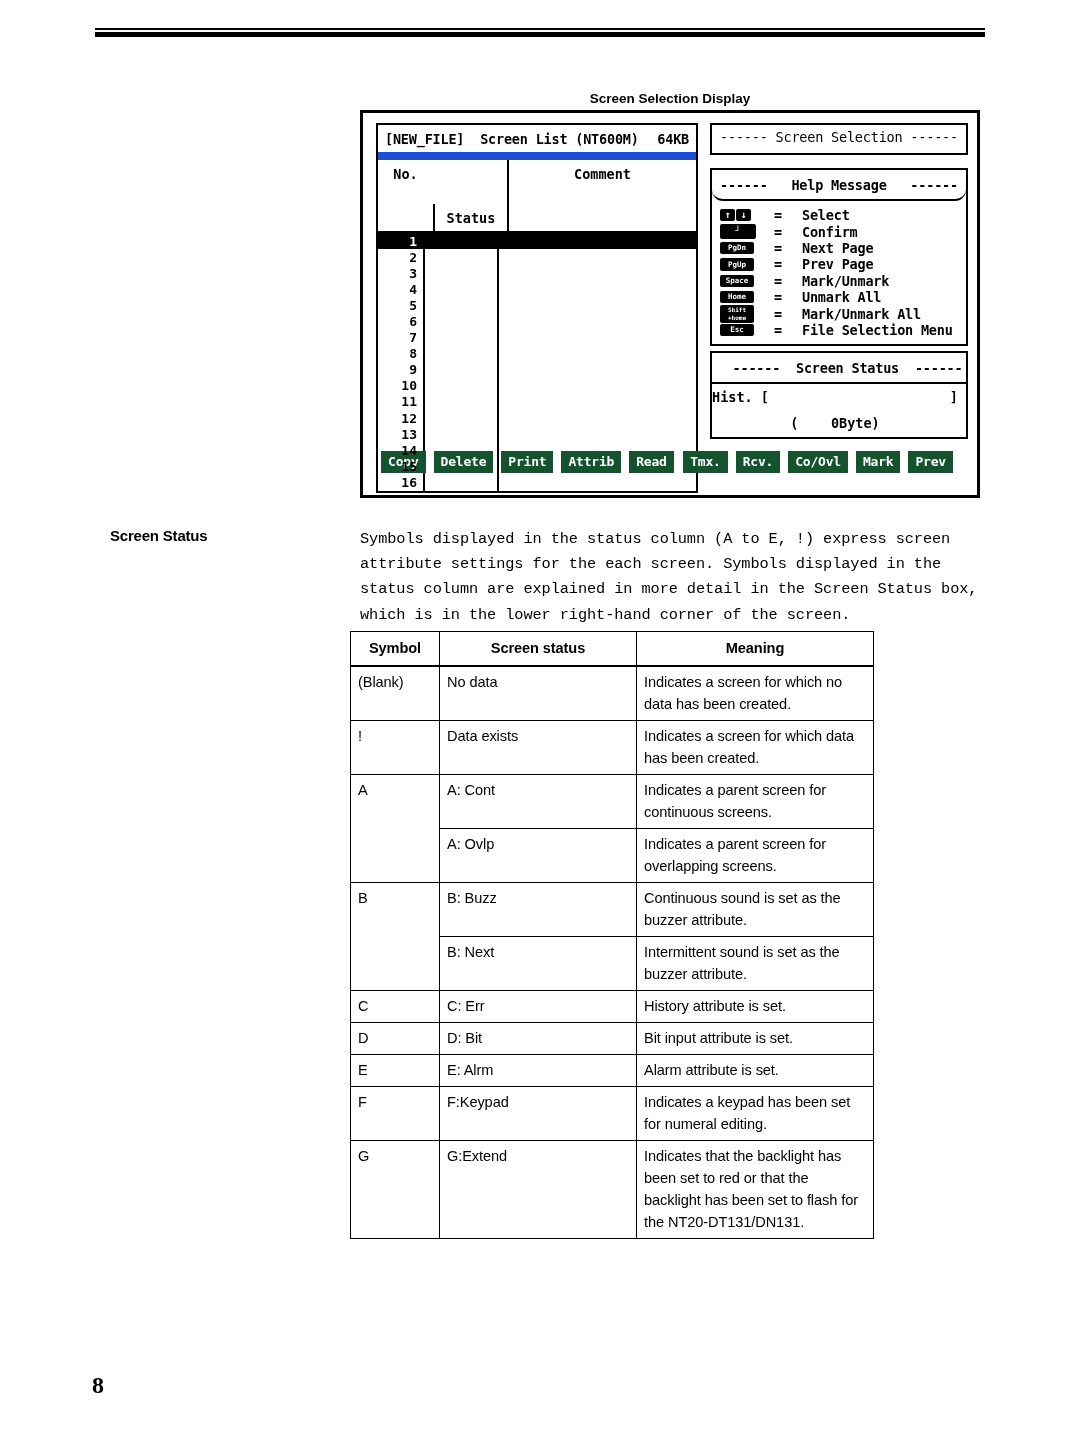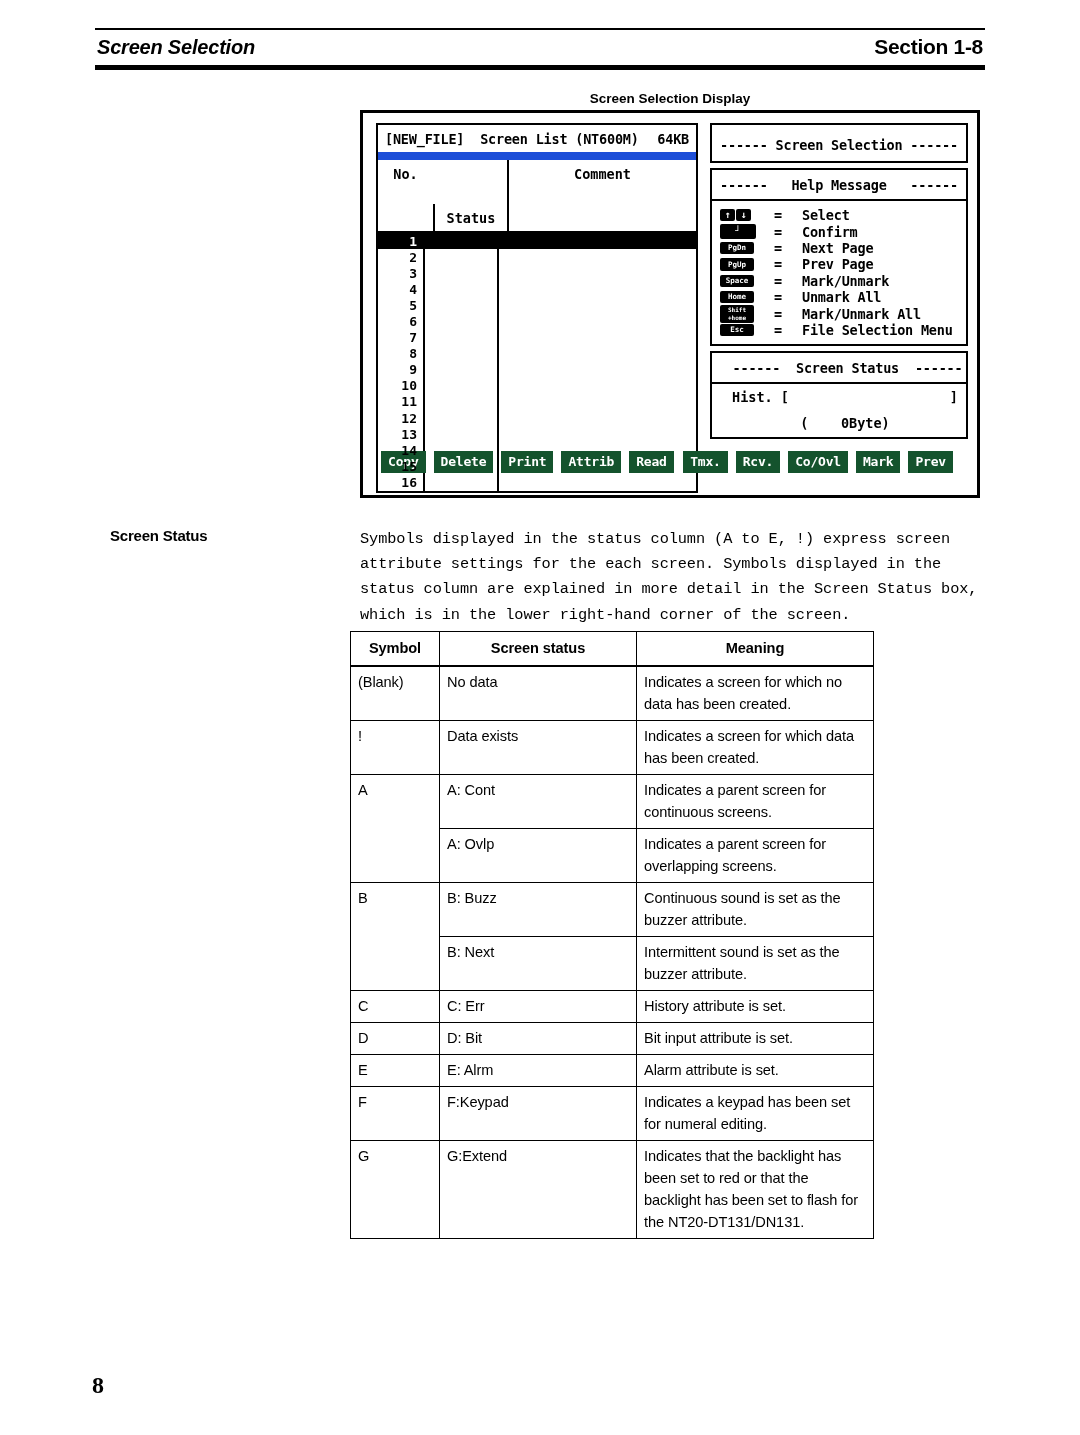--- a/index.html
+++ b/index.html
@@ -153,41 +153,42 @@
 
   
   #screen-selection-box {
     position: absolute;
     left: 347px;
     top: 10px;
     width: 258px;
     border: 2px solid #000;
     box-sizing: border-box;
     font-size: 13.5px;
-    font-weight: bold;
-    text-align: center;
-    padding: 12px 0 8px 0;
+    font-weight: normal;
+    text-align: center;
+    padding: 4px 0 8px 0;
     letter-spacing: -0.2px;
   }
   #help-message-box {
     position: absolute;
     left: 347px;
     top: 55px;
     width: 258px;
     border: 2px solid #000;
     box-sizing: border-box;
   }
   #help-message-title {
     font-size: 13.5px;
     font-weight: bold;
     text-align: center;
     padding: 7px 0 6px 0;
     border-bottom: 2px solid #000;
     letter-spacing: -0.2px;
     white-space: pre;
+    border-radius: 11px;
   }
   #help-rows { padding: 6px 0 6px 8px; }
   .help-row {
     display: flex;
     align-items: center;
     height: 16.4px;
     font-size: 13.5px;
     font-weight: bold;
   }
   .key-cell {
@@ -225,21 +226,21 @@
     font-weight: bold;
     text-align: center;
     padding: 7px 0 6px 17px;
     border-bottom: 2px solid #000;
     letter-spacing: -0.2px;
     white-space: pre;
   }
   #screen-status-body {
     font-size: 13.5px;
     font-weight: bold;
-    padding: 5px 8px 6px 20px;
+    padding: 5px 8px 6px 0;
   }
   .hist-line {
     display: flex;
     justify-content: space-between;
     padding-bottom: 10px;
   }
   .byte-line {
     text-align: center;
     white-space: pre;
   }
@@ -325,24 +326,20 @@
     font-size: 24px;
     font-weight: bold;
     font-family: "Liberation Serif", serif;
   }
 </style>
 </head>
 <body>
 
 <div id="page-header">
   <div class="rule-thin"></div>
-  <div class="hdr-row">
-    <div class="hdr-left">Screen Selection</div>
-    <div class="hdr-right">Section 1-8</div>
-  </div>
   <div class="rule-thick"></div>
 </div>
 
 <div id="figure-caption">Screen Selection Display</div>
 
 <div id="terminal-mock">
   <div class="term-inner">
 
     <div id="screen-list-panel">
       <div id="screen-list-title">

